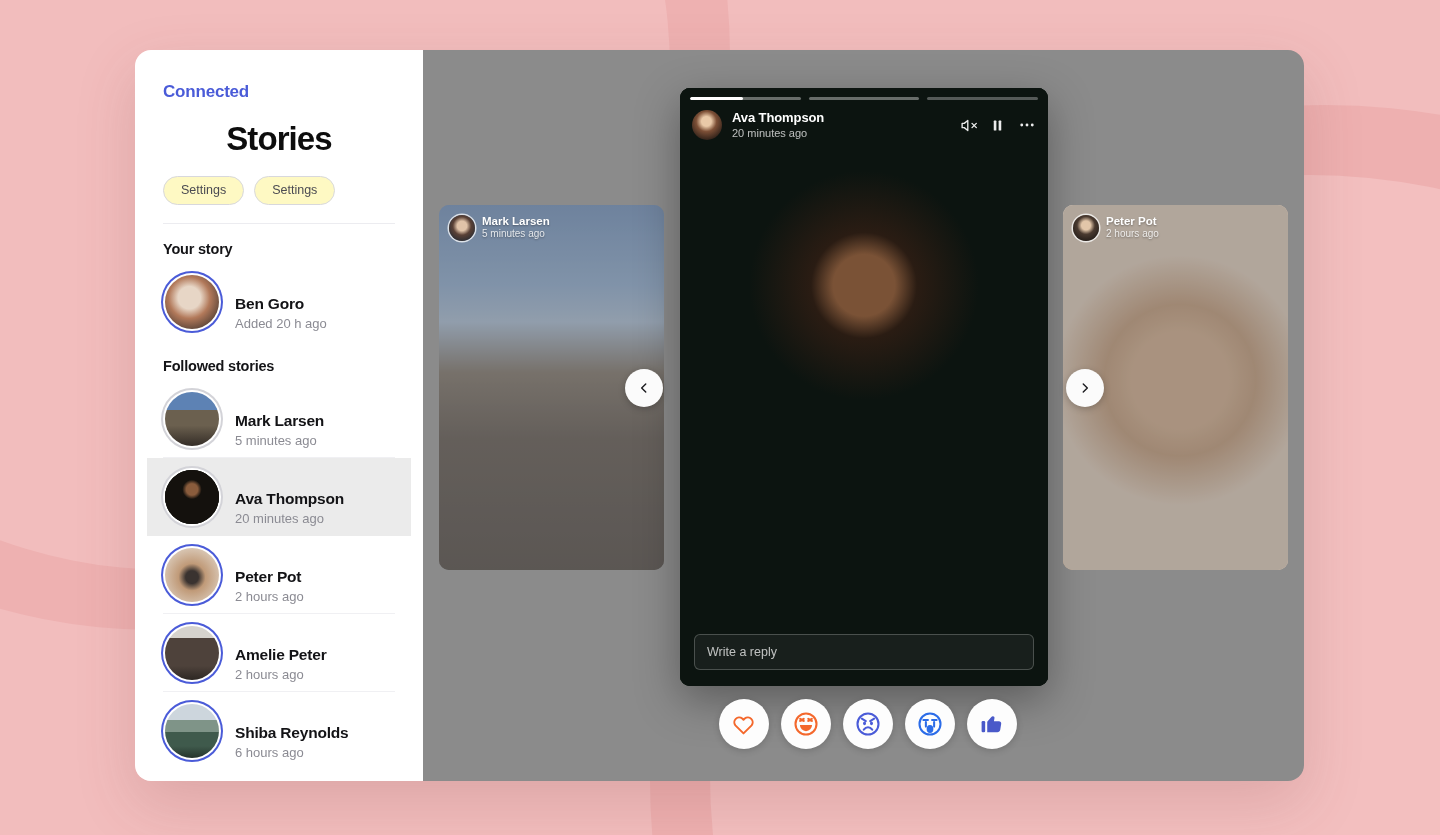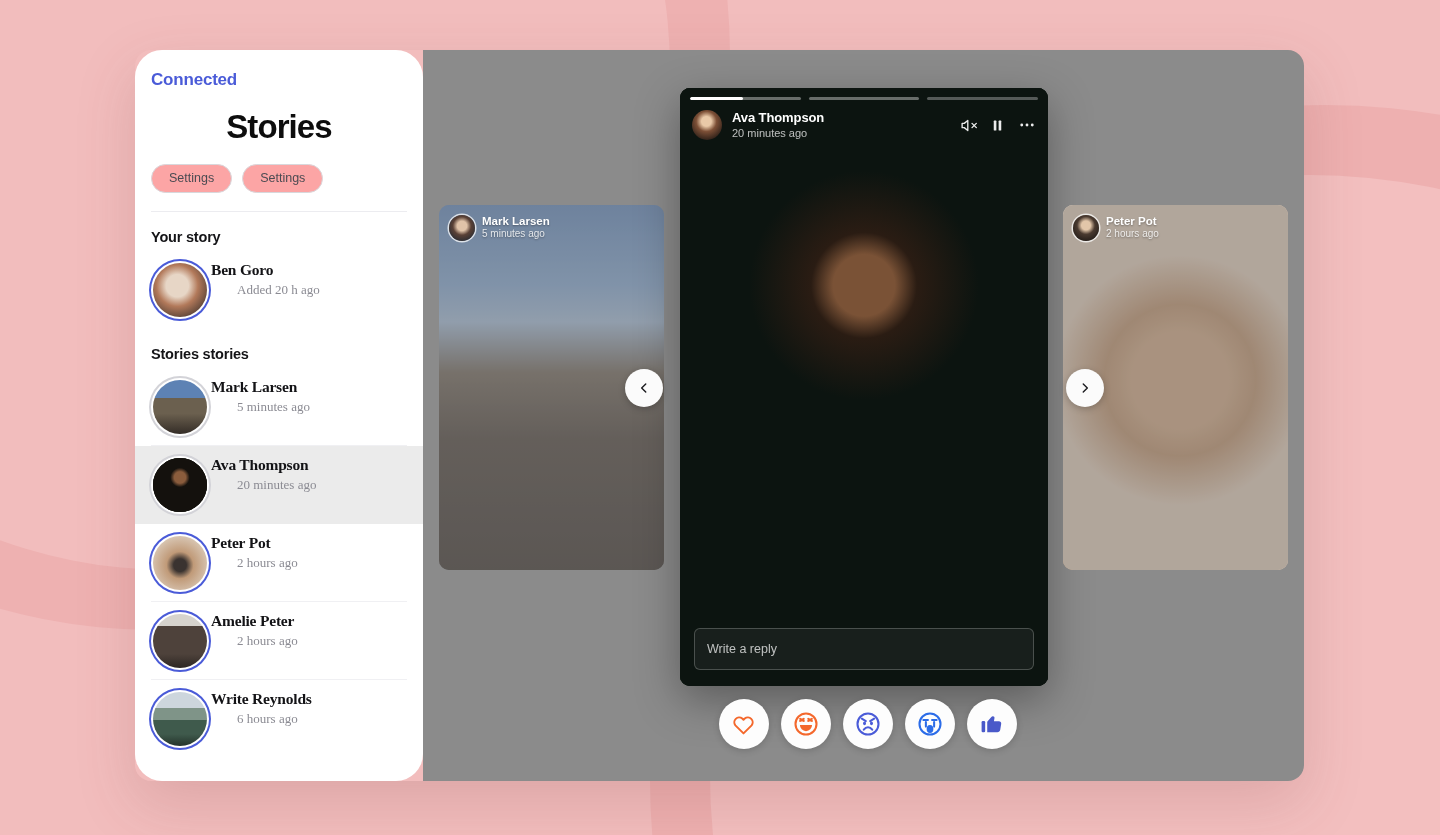--- a/index.html
+++ b/index.html
@@ -56,24 +56,23 @@
     overflow: hidden;
     display: flex;
     box-shadow: 0 22px 60px rgba(120, 60, 60, .18);
   }
 
   
   .sidebar {
     width: 288px;
     flex: 0 0 288px;
     background: #ffffff;
-    padding: 0;
+    padding: 12px;
     position: relative;
     overflow: hidden;
-    border-radius: 27px;
   }
   .brand {
     font-size: 17px;
     font-weight: bold;
     color: #4a5bd8;
     letter-spacing: -.2px;
     padding: 20px 16px 0 16px;
   }
   .page-title {
     font-size: 33px;
@@ -84,21 +83,21 @@
     text-align: center;
   }
   .pill-row {
     display: flex;
     gap: 10px;
     padding: 18px 16px 0 16px;
   }
   .pill {
     border: 1px solid #d8d8dc;
     border-radius: 999px;
-    background: #fca5a5;
+    background: #fef9c3;
     font-size: 12.5px;
     color: #4b4b52;
     padding: 7px 17px;
     font-family: "Liberation Sans", sans-serif;
     cursor: pointer;
     line-height: 1;
   }
   .divider {
     height: 1px;
     background: #ececf0;
@@ -107,26 +106,25 @@
   .section-label {
     font-size: 14.5px;
     font-weight: bold;
     color: #141417;
     padding: 17px 16px 0 16px;
     letter-spacing: -.2px;
   }
   .story-list { margin-top: 6px; }
   .story-row {
     display: flex;
-    align-items: flex-start;
-    gap: 2px;
+    align-items: flex-end;
+    gap: 14px;
     padding: 10px 16px;
     cursor: pointer;
     position: relative;
-    font-family: Liberation Serif, serif;
   }
   .story-row.active { background: #ebebeb; }
   .story-row.has-sep::after {
     content: "";
     position: absolute;
     left: 16px; right: 16px; bottom: 0;
     height: 1px;
     background: #f0f0f3;
   }
   .avatar {
@@ -151,21 +149,20 @@
     font-weight: bold;
     color: #131316;
     letter-spacing: -.2px;
     white-space: nowrap;
   }
   .story-time {
     font-size: 13px;
     color: #8b8b93;
     margin-top: 3px;
     white-space: nowrap;
-    margin-left: 26px;
   }
 
   
   .viewer {
     flex: 1 1 auto;
     background: #8b8b8b;
     position: relative;
   }
 
   .card {
@@ -261,21 +258,21 @@
   }
   .hbtn {
     background: none; border: 0; padding: 0;
     cursor: pointer; line-height: 0;
     opacity: .92;
   }
 
   .reply-box {
     position: absolute;
     left: 14px; right: 14px; bottom: 16px;
-    height: 42px;
+    height: 36px;
     border: 1px solid rgba(255,255,255,.22);
     border-radius: 6px;
     background: rgba(255,255,255,.05);
     display: flex; align-items: center;
     padding: 0 12px;
     z-index: 6;
     cursor: text;
   }
   .reply-ph { font-size: 12.5px; color: rgba(255,255,255,.72); }
 
@@ -379,21 +376,21 @@
             <div class="ph av-ben"></div>
           </div>
         </div>
         <div class="story-meta">
           <div class="story-name">Ben Goro</div>
           <div class="story-time">Added 20 h ago</div>
         </div>
       </div>
     </div>
 
-    <div class="section-label">Stories stories</div>
+    <div class="section-label">Followed stories</div>
 
     <div class="story-list">
 
       <div class="story-row has-sep">
         <div class="avatar ring-seen">
           <div class="avatar-img">
             <div class="ph av-mark"></div>
           </div>
         </div>
         <div class="story-meta">
@@ -438,21 +435,21 @@
         </div>
       </div>
 
       <div class="story-row">
         <div class="avatar ring-unseen">
           <div class="avatar-img">
             <div class="ph av-ethan"></div>
           </div>
         </div>
         <div class="story-meta">
-          <div class="story-name">Write Reynolds</div>
+          <div class="story-name">Shiba Reynolds</div>
           <div class="story-time">6 hours ago</div>
         </div>
       </div>
 
     </div>
   </aside>
 
   <section class="viewer">
 
     <div class="card card-side card-left">

